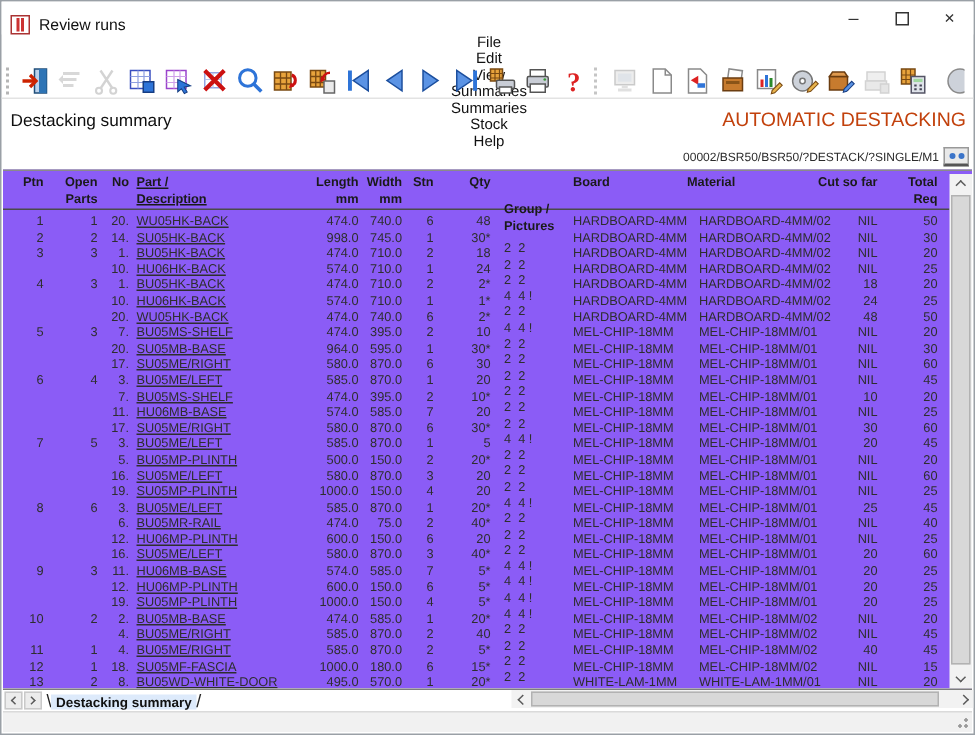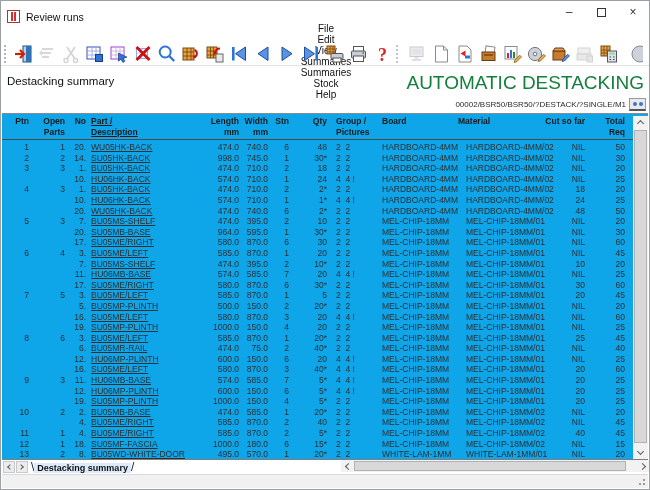--- a/index.html
+++ b/index.html
@@ -21,43 +21,43 @@
   .menu-item{padding:0 6px;}
   
   .toolbar{height:24px;display:flex;align-items:center;padding-left:3px;border-bottom:1px solid #e3e3e3;}
   .tgrip{width:5px;height:18px;border-left:2px dotted #b5b5b5;margin-right:2px;}
   .tb{width:24px;height:22px;display:flex;align-items:center;justify-content:center;flex:0 0 auto;}
   .tb.disabled svg{opacity:.5;}
   .tsep{width:8px;height:18px;border-left:2px dotted #c5c5c5;margin:0 1px;flex:0 0 auto;}
   
   .header-area{position:relative;height:50px;}
   .left-title{position:absolute;left:6px;top:9px;font-size:11.5px;color:#101010;}
-  .right-title{position:absolute;right:5px;top:6px;font-size:19px;color:#15803d;}
+  .right-title{position:absolute;right:5px;top:6px;font-size:13px;color:#c2410c;}
   .run-line{position:absolute;right:3px;top:32px;display:flex;align-items:center;gap:3px;}
   .run-path{font-size:8px;color:#2b2b2b;}
   .browse-btn{width:17px;height:13px;background:#e9e9e9;border:1px solid #999;
               border-bottom:2px solid #555;display:flex;align-items:center;justify-content:center;gap:2px;}
   .browse-btn i{width:4px;height:4px;border-radius:50%;background:#3b74c9;}
   
-  .table-wrap{position:absolute;top:112px;left:1px;right:1px;height:346px;border-top:1px solid #8a8a8a;background:#0ea5e9;}
+  .table-wrap{position:absolute;top:112px;left:1px;right:1px;height:346px;border-top:1px solid #8a8a8a;background:#8b5cf6;}
   .thead{position:absolute;top:1px;left:0;right:15px;height:25px;border-bottom:1px solid #4a4a4a;
          display:flex;font-weight:bold;font-size:8.5px;color:#1a1a1a;}
   .hc{line-height:11px;padding-top:1px;white-space:pre;}
   .tbody{position:absolute;top:28px;left:0;right:15px;bottom:0;overflow:hidden;}
   .tr{display:flex;height:10.6px;line-height:10.6px;font-size:8.5px;color:#2e2e2e;}
   .td{white-space:pre;overflow:visible;}
   .c0{width:30px;text-align:right;padding-right:3px;}
   .c1{width:36px;text-align:right;padding-right:3px;}
   .c2{width:18px;text-align:right;}
   .c3{width:90px;padding-left:5px;text-decoration:underline;}
   .c4{width:66px;text-align:right;padding-right:3px;}
   .c5{width:28px;text-align:right;padding-right:2px;}
   .c6{width:22px;text-align:right;padding-right:3px;}
   .c7{width:38px;text-align:right;padding-right:3px;}
-  .c8{width:50px;padding-left:6px;}
+  .c8{width:50px;padding-left:6px;margin-top:18px;}
   .c9{width:84px;padding-left:2px;}
   .c10{width:76px;padding-left:2px;}
   .c11{width:48px;text-align:right;padding-right:3px;}
   .c12{width:42px;text-align:right;padding-right:5px;}
   
   .vscroll{position:absolute;top:2px;right:0;width:15px;height:343px;background:#f2f2f2;}
   .sbtn{position:absolute;left:0;width:15px;height:13px;display:flex;align-items:center;justify-content:center;}
   .vthumb{position:absolute;left:1px;right:1px;top:14px;bottom:16px;background:#d8d8d8;border:1px solid #b2b2b2;}
   .chev{width:5px;height:5px;border-left:1.4px solid #5a5a5a;border-bottom:1.4px solid #5a5a5a;}
   .chev.up{transform:rotate(135deg);margin-top:2px;}

